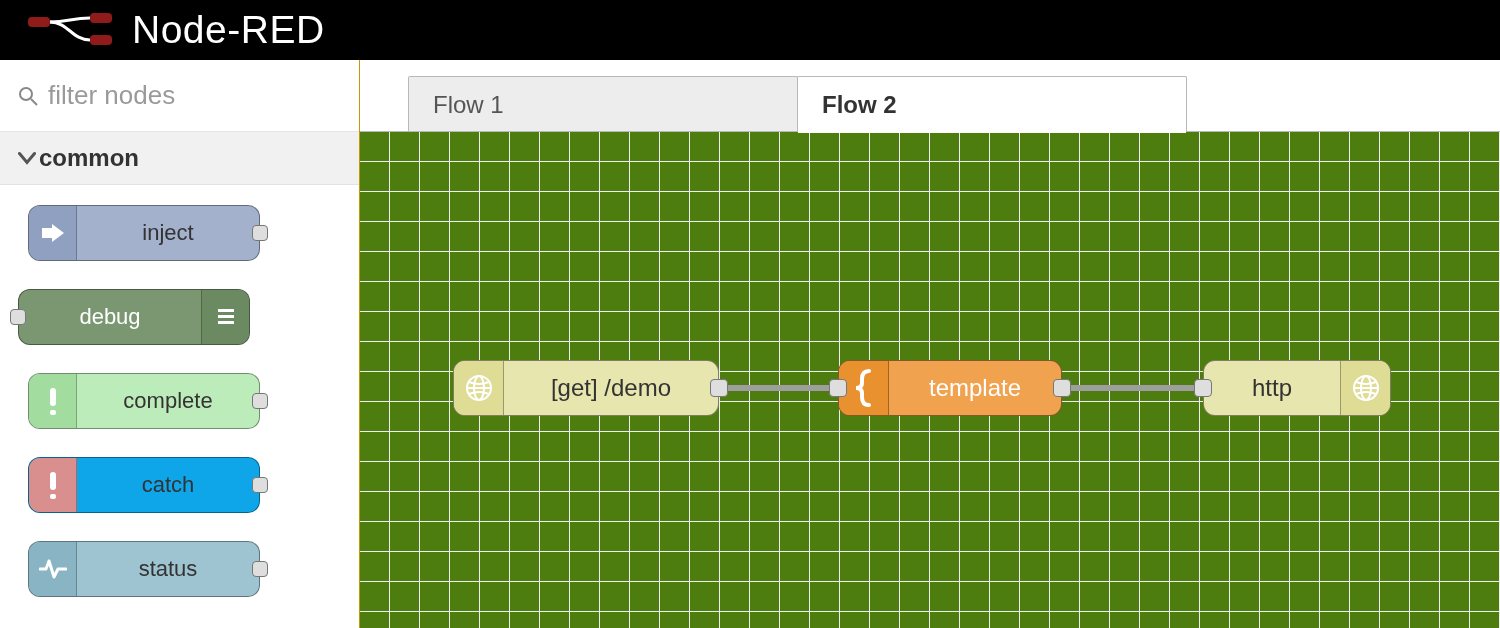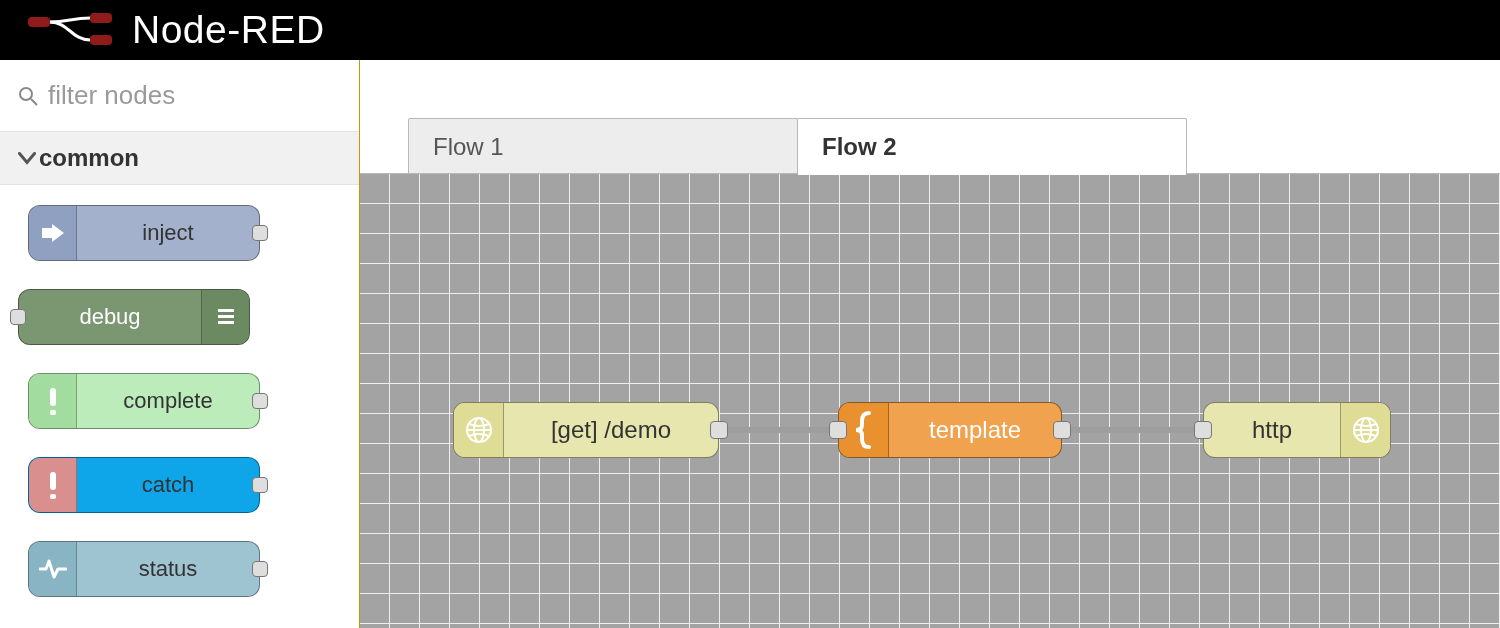--- a/index.html
+++ b/index.html
@@ -136,22 +136,21 @@
   .c-complete .picon { background:#a2dd9f; }
   .c-catch    { background:#0ea5e9; }
   .c-catch    .picon { background:#da8f8f; }
   .c-status   { background:#9fc4d1; }
   .c-status   .picon { background:#88b4c3; }
 
   
   .workspace {
     flex:1;
     position:relative;
-    background:#a3a3a3;
-    margin-top:42px;
+    background:#4d7c0f;
   }
   .tabs {
     height:72px;
     display:flex;
     align-items:flex-end;
     padding:16px 0 0 48px;
     position:relative;
     background:#fff;
   }
   .tabs::after{

